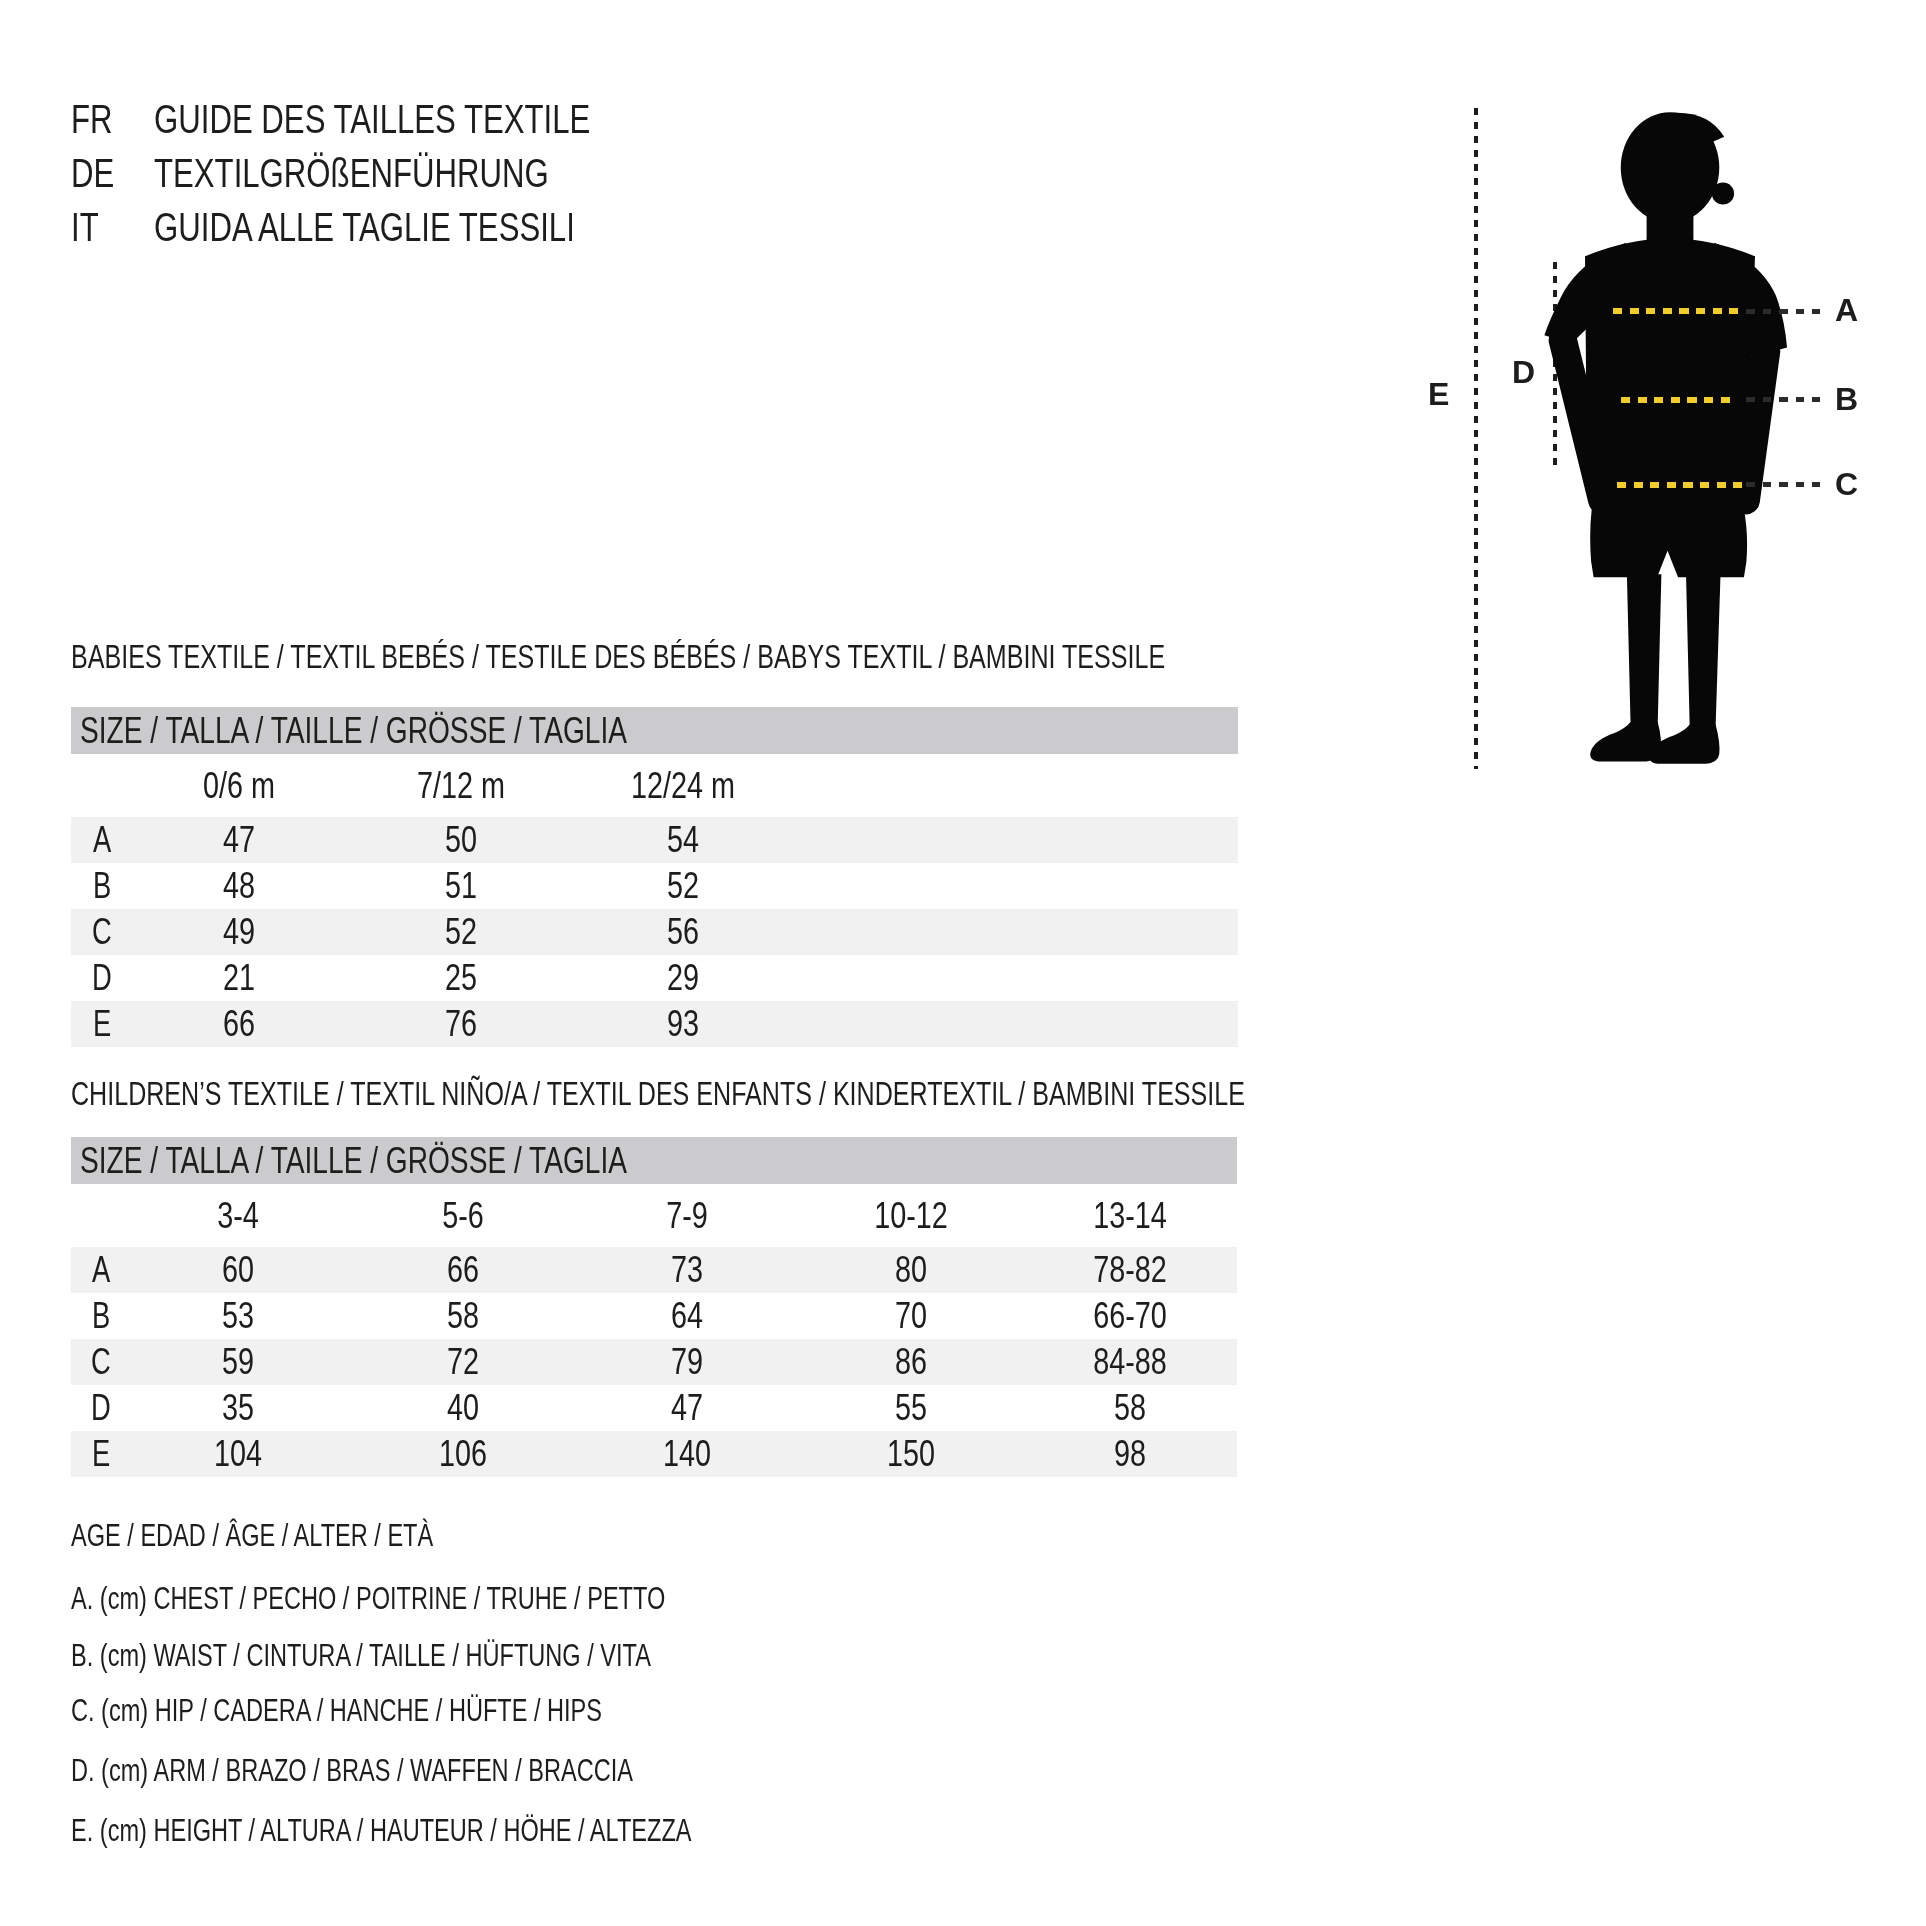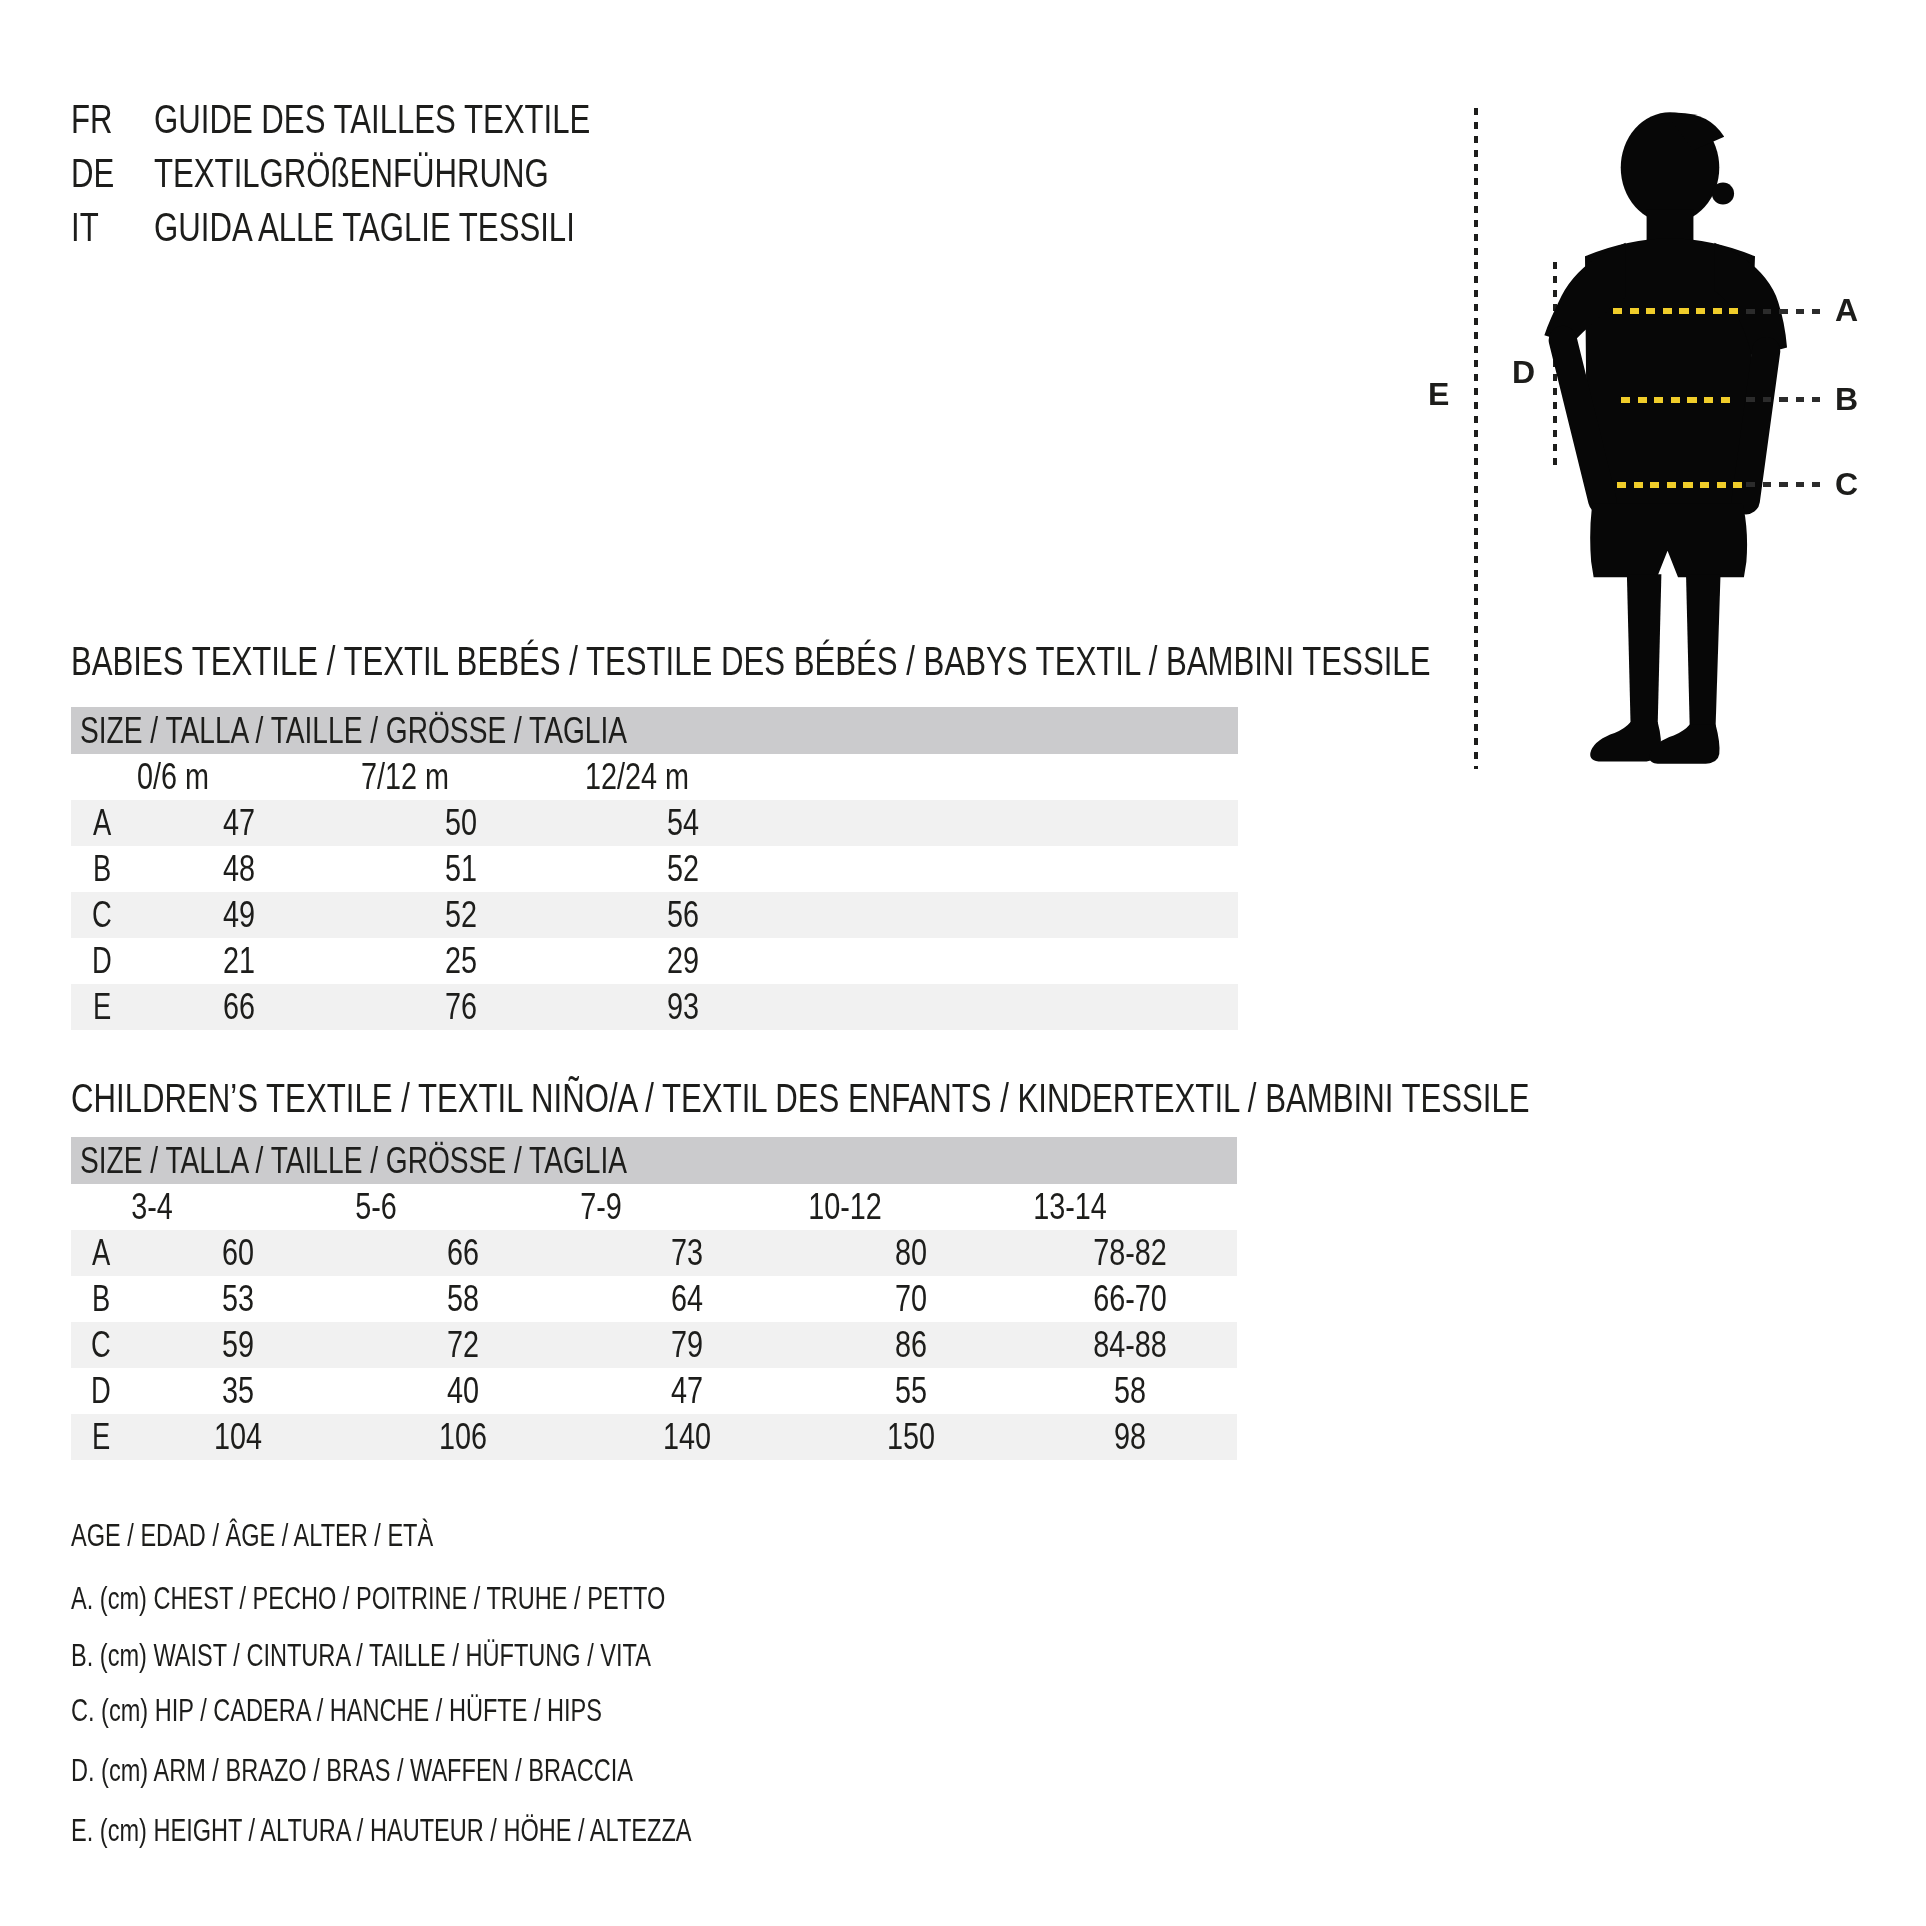--- a/index.html
+++ b/index.html
@@ -36,31 +36,31 @@
   .hdash.yc{left:1617px;top:482px;width:126px}
   .hdash.dc{left:1746px;top:482px;width:74px}
   .flabel{position:absolute;z-index:3;font-size:32px;font-weight:bold}
   .flabel.fa{left:1835px;top:292px}
   .flabel.fb{left:1835px;top:381px}
   .flabel.fc{left:1835px;top:466px}
   .flabel.fd{left:1512px;top:354px}
   .flabel.fe{left:1428px;top:376px}
 
   
-  .sec-title{position:absolute;left:71px;font-size:41px}
+  .sec-title{position:absolute;left:71px;font-size:33px}
   .babies-title{top:638px}
   .children-title{top:1075px}
 
   
   table.sizes{position:absolute;left:71px;border-collapse:collapse;table-layout:fixed;width:1166px}
   table.babies{top:707px}
   table.children{top:1137px}
   .sizes td{padding:0;vertical-align:middle;font-size:36px;color:#1d1d1b}
   .sizes tr.band td{background:#cbcbcd;height:47px;font-size:37px;padding-left:8.6px;text-align:left}
-  .sizes tr.cols td{height:46px;text-align:left}
+  .sizes tr.cols td{height:63px;text-align:center}
   .sizes tr.data td{height:46px;text-align:center}
   .sizes td.rowlabel{text-align:left;padding-left:11px}
   .sizes tr.stripe td{background:#f1f1f1}
 
   
   .legend{position:absolute;left:71px;top:1518px;width:1047px}
   .legend-line{position:absolute;left:0;font-size:31px}
   .legend-line.l1{top:0}
   .legend-line.l2{top:63px}
   .legend-line.l3{top:120px}

